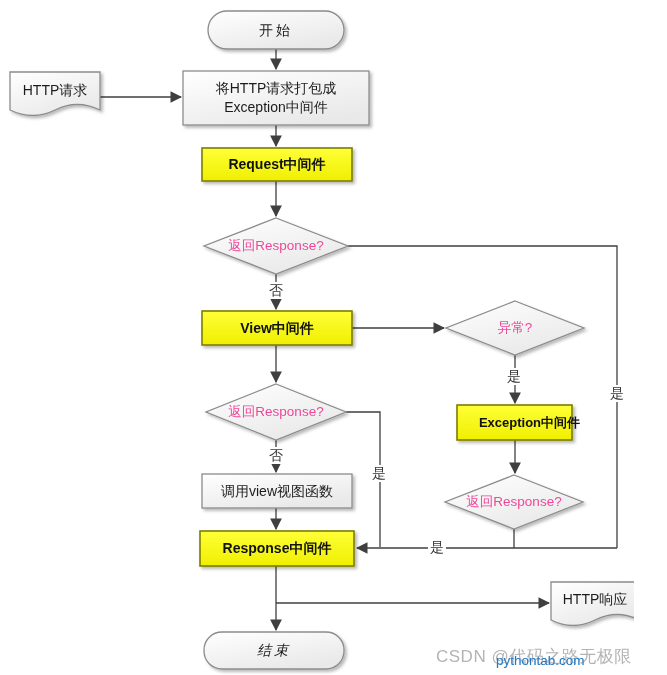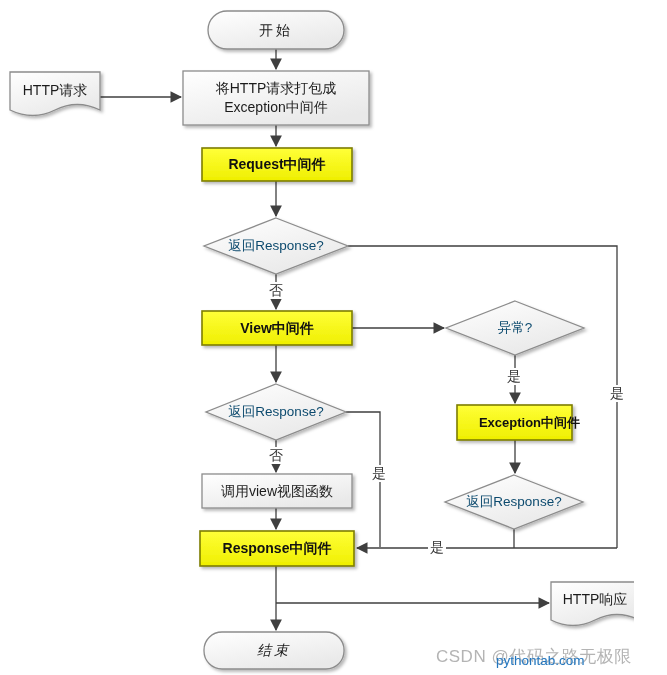--- a/index.html
+++ b/index.html
@@ -15,21 +15,21 @@
     position:absolute;
     display:flex;align-items:center;justify-content:center;
     text-align:center;
     color:#1c1c1c;
     font-size:14px;
     line-height:1.35;
     pointer-events:none;
     white-space:nowrap;
   }
   .lbl.bold{font-weight:bold;color:#111;}
-  .lbl.diamond-text{font-size:13.5px;color:#0c4a6e;}
+  .lbl.diamond-text{font-size:13.5px;color:#ec4899;}
   .lbl.two-line{flex-direction:column;white-space:normal;}
   .edge-lbl{
     position:absolute;
     font-size:14px;color:#333;
     background:#ffffff;
     padding:0 2px;
     line-height:1.2;
     pointer-events:none;
   }
   .watermark-gray{

